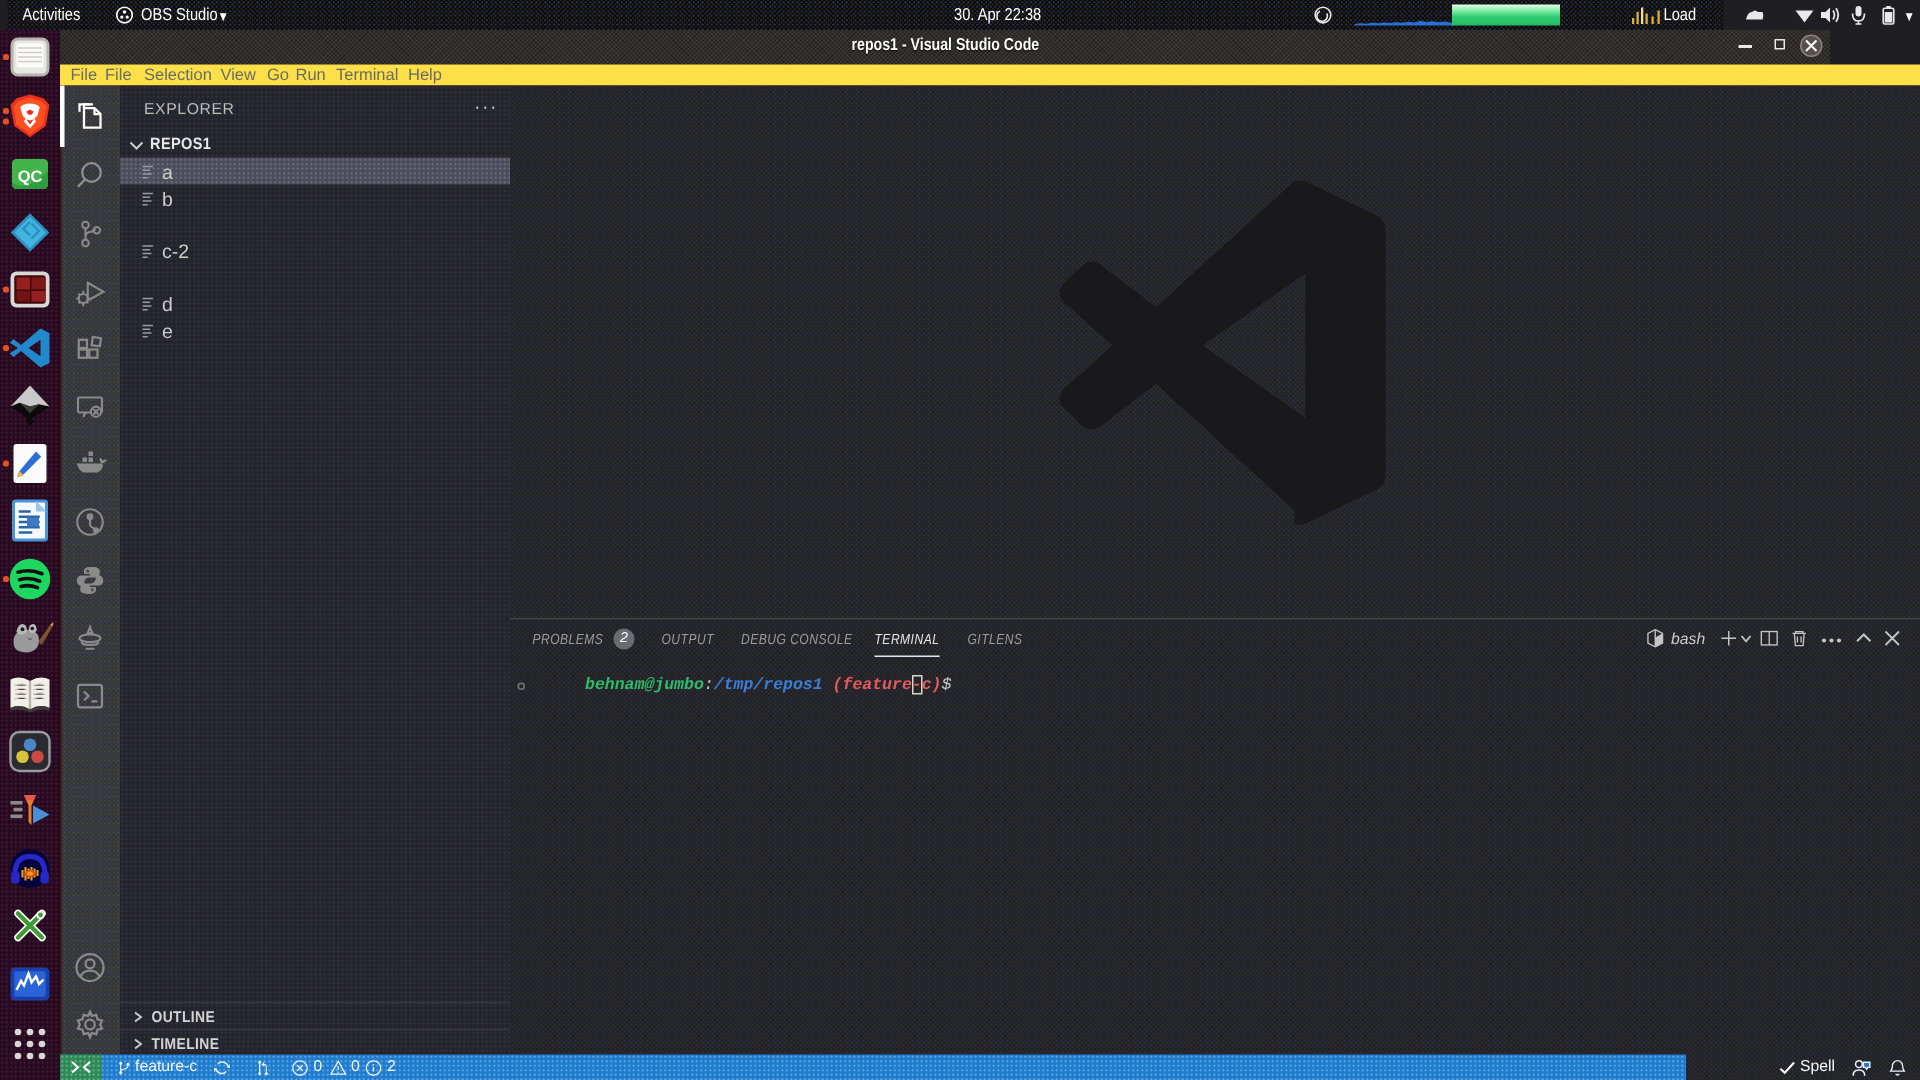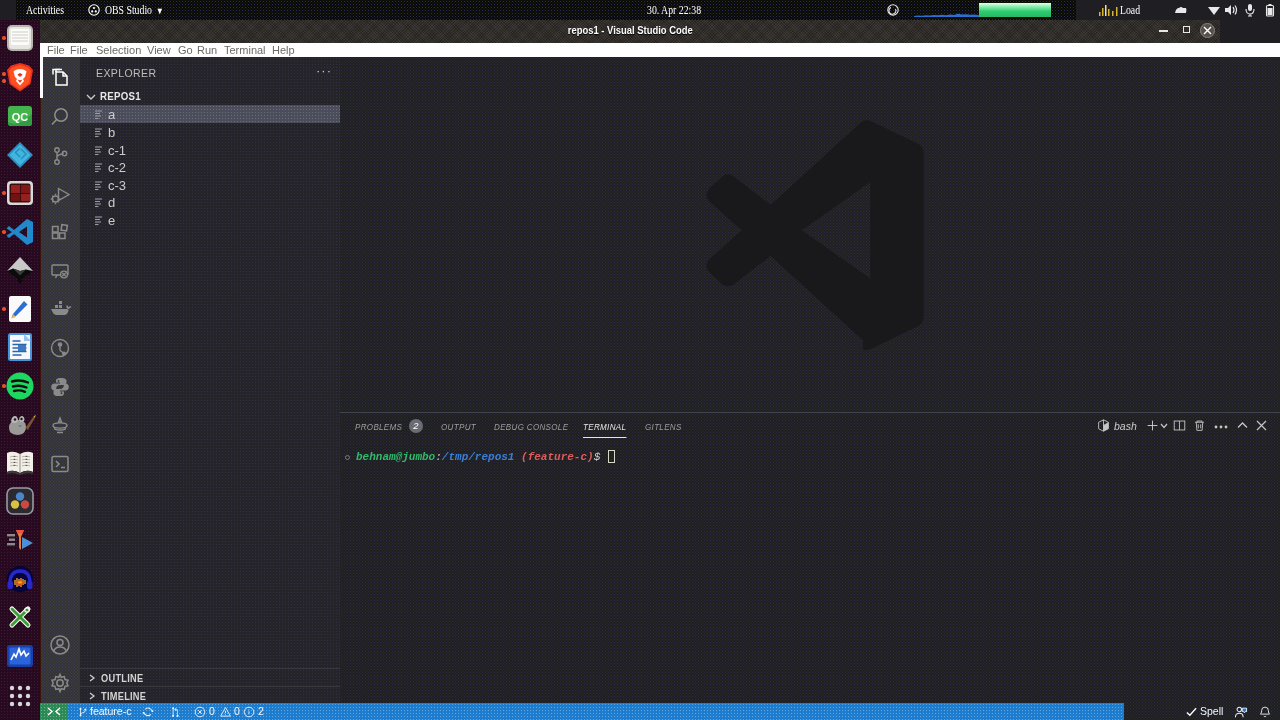--- a/index.html
+++ b/index.html
@@ -1,31 +1,31 @@
 <!DOCTYPE html>
 <html><head>
 <meta charset="utf-8">
 <style>
   * { margin:0; padding:0; box-sizing:border-box; }
   html,body { width:1280px; height:720px; overflow:hidden; background:#1f1f23; font-family:"Liberation Sans",sans-serif; }
   .abs { position:absolute; }
   
-  #topbar { position:absolute; left:16px; top:0; width:1060px; height:20px; background:#090909;
+  #topbar { position:absolute; left:5px; top:0; width:1144px; height:20px; background:#090909;
     background-image: radial-gradient(rgba(90,90,190,.45) .7px, transparent .8px), radial-gradient(rgba(140,140,60,.25) .7px, transparent .8px);
     background-size: 3px 3px, 3px 3px; background-position: 0 0, 1.5px 1.5px;
-    color:#fff; font-size:11.5px;font-family:Liberation Serif, serif; }
+    color:#fff; font-size:11.5px; }
   #topbar .t { position:absolute; top:2px; line-height:16px; transform:scaleX(.85); transform-origin:left center; }
   
   #titlebar { position:absolute; left:40px; top:20px; width:1180px; height:23px; background:#3d3935;
     background-image: repeating-linear-gradient(45deg, rgba(0,0,0,.22) 0 1px, transparent 1px 2px),
                       repeating-linear-gradient(-45deg, rgba(0,0,0,.22) 0 1px, transparent 1px 2px);
   }
   #titlebar .title { position:absolute; left:0; right:0; top:4px; text-align:center; color:#fdfdfd; font-weight:bold; font-size:11.5px; text-shadow:0 1px 1px #000; }
   
-  #menubar { position:absolute; left:40px; top:43px; width:1240px; height:14px; background:#ffffff; color:#6b6b66; font-size:11px; }
+  #menubar { position:absolute; left:40px; top:43px; width:1240px; height:14px; background:#fde047; color:#6b6b66; font-size:11px; }
   #menubar span { position:absolute; top:0px; line-height:14px; }
   
   #dock { position:absolute; left:0; top:20px; width:40px; height:700px; background:#270a1f;
     background-image: radial-gradient(rgba(160,90,150,.20) .7px, transparent .8px); background-size:3px 3px; }
   .dicon { position:absolute; left:4px; width:32px; height:32px; }
   .ddot { position:absolute; left:2px; width:3.5px; height:3.5px; border-radius:50%; background:#e35226; }
   
   #actbar { position:absolute; left:40px; top:57px; width:40px; height:646px; background:#333337;
     background-image: radial-gradient(rgba(80,80,160,.35) .7px, transparent .8px), radial-gradient(rgba(140,140,70,.22) .7px, transparent .8px);
     background-size:3px 3px, 3px 3px; background-position:0 0, 1.5px 1.5px; }
@@ -393,52 +393,30 @@
       <svg class="ficon" viewBox="0 0 11 11">
         <g stroke="#9a9aa0" stroke-width="1.1">
           <path d="M1 2 h7"></path>
           <path d="M1 4.5 h5"></path>
           <path d="M1 7 h6"></path>
           <path d="M1 9.5 h3.5"></path>
         </g>
       </svg>
       <span class="nm">b</span>
     </div>
-  <div class="row" style="top:84px;">
-      <svg class="ficon" viewBox="0 0 11 11">
-        <g stroke="#9a9aa0" stroke-width="1.1">
-          <path d="M1 2 h7"></path>
-          <path d="M1 4.5 h5"></path>
-          <path d="M1 7 h6"></path>
-          <path d="M1 9.5 h3.5"></path>
-        </g>
-      </svg>
-      <span class="nm">c-1</span>
-    </div>
   <div class="row" style="top:101px;">
       <svg class="ficon" viewBox="0 0 11 11">
         <g stroke="#9a9aa0" stroke-width="1.1">
           <path d="M1 2 h7"></path>
           <path d="M1 4.5 h5"></path>
           <path d="M1 7 h6"></path>
           <path d="M1 9.5 h3.5"></path>
         </g>
       </svg>
       <span class="nm">c-2</span>
-    </div>
-  <div class="row" style="top:119px;">
-      <svg class="ficon" viewBox="0 0 11 11">
-        <g stroke="#9a9aa0" stroke-width="1.1">
-          <path d="M1 2 h7"></path>
-          <path d="M1 4.5 h5"></path>
-          <path d="M1 7 h6"></path>
-          <path d="M1 9.5 h3.5"></path>
-        </g>
-      </svg>
-      <span class="nm">c-3</span>
     </div>
   <div class="row" style="top:136px;">
       <svg class="ficon" viewBox="0 0 11 11">
         <g stroke="#9a9aa0" stroke-width="1.1">
           <path d="M1 2 h7"></path>
           <path d="M1 4.5 h5"></path>
           <path d="M1 7 h6"></path>
           <path d="M1 9.5 h3.5"></path>
         </g>
       </svg>
@@ -511,21 +489,21 @@
       </svg>
   <svg class="abs" style="left:897px; top:8px;" width="11" height="8" viewBox="0 0 11 8">
         <path d="M1 6.5 L5.5 2 10 6.5" stroke="#c5c5c5" stroke-width="1.3" fill="none"></path>
       </svg>
   <svg class="abs" style="left:916px; top:7px;" width="11" height="11" viewBox="0 0 11 11">
         <path d="M1 1 L10 10 M10 1 L1 10" stroke="#c5c5c5" stroke-width="1.2"></path>
       </svg>
   </g>
   <div id="term">
     <div style="position:absolute; left:5px; top:6px; width:5px; height:5px; border:1px solid #777; border-radius:50%;"></div>
-    <span style="position:absolute; left:16px; top:1px;"><b style="color:#2fbb6b;">behnam@jumbo</b><span style="color:#cccccc;">:</span><b style="color:#3a7fd6;">/tmp/repos1</b><b style="color:#e05b5b;"> (feature-c)</b><span style="color:#cccccc;">$ </span></span>
+    <span style="position:absolute; left:16px; top:1px;"><b style="color:#2fbb6b;margin-left:34px;">behnam@jumbo</b><span style="color:#cccccc;">:</span><b style="color:#3a7fd6;">/tmp/repos1</b><b style="color:#e05b5b;"> (feature-c)</b><span style="color:#cccccc;">$ </span></span>
     <div style="position:absolute; left:268px; top:1px; width:7px; height:13px; border:1px solid #d8d8c8;"></div>
   </div>
 </div>
 
 <div id="statusbar">
   <div class="abs" style="left:0; top:0; width:28px; height:17px; background:#2b8a56;
     background-image: radial-gradient(rgba(255,255,255,.30) .7px, transparent .8px); background-size:3px 3px;"></div>
   <svg class="abs" style="left:7px; top:3px;" width="14" height="11" viewBox="0 0 14 11">
       <path d="M1 2 L5 5.5 1 9 M13 2 L9 5.5 13 9" stroke="#ffffff" stroke-width="1.4" fill="none"></path>
     </svg>

